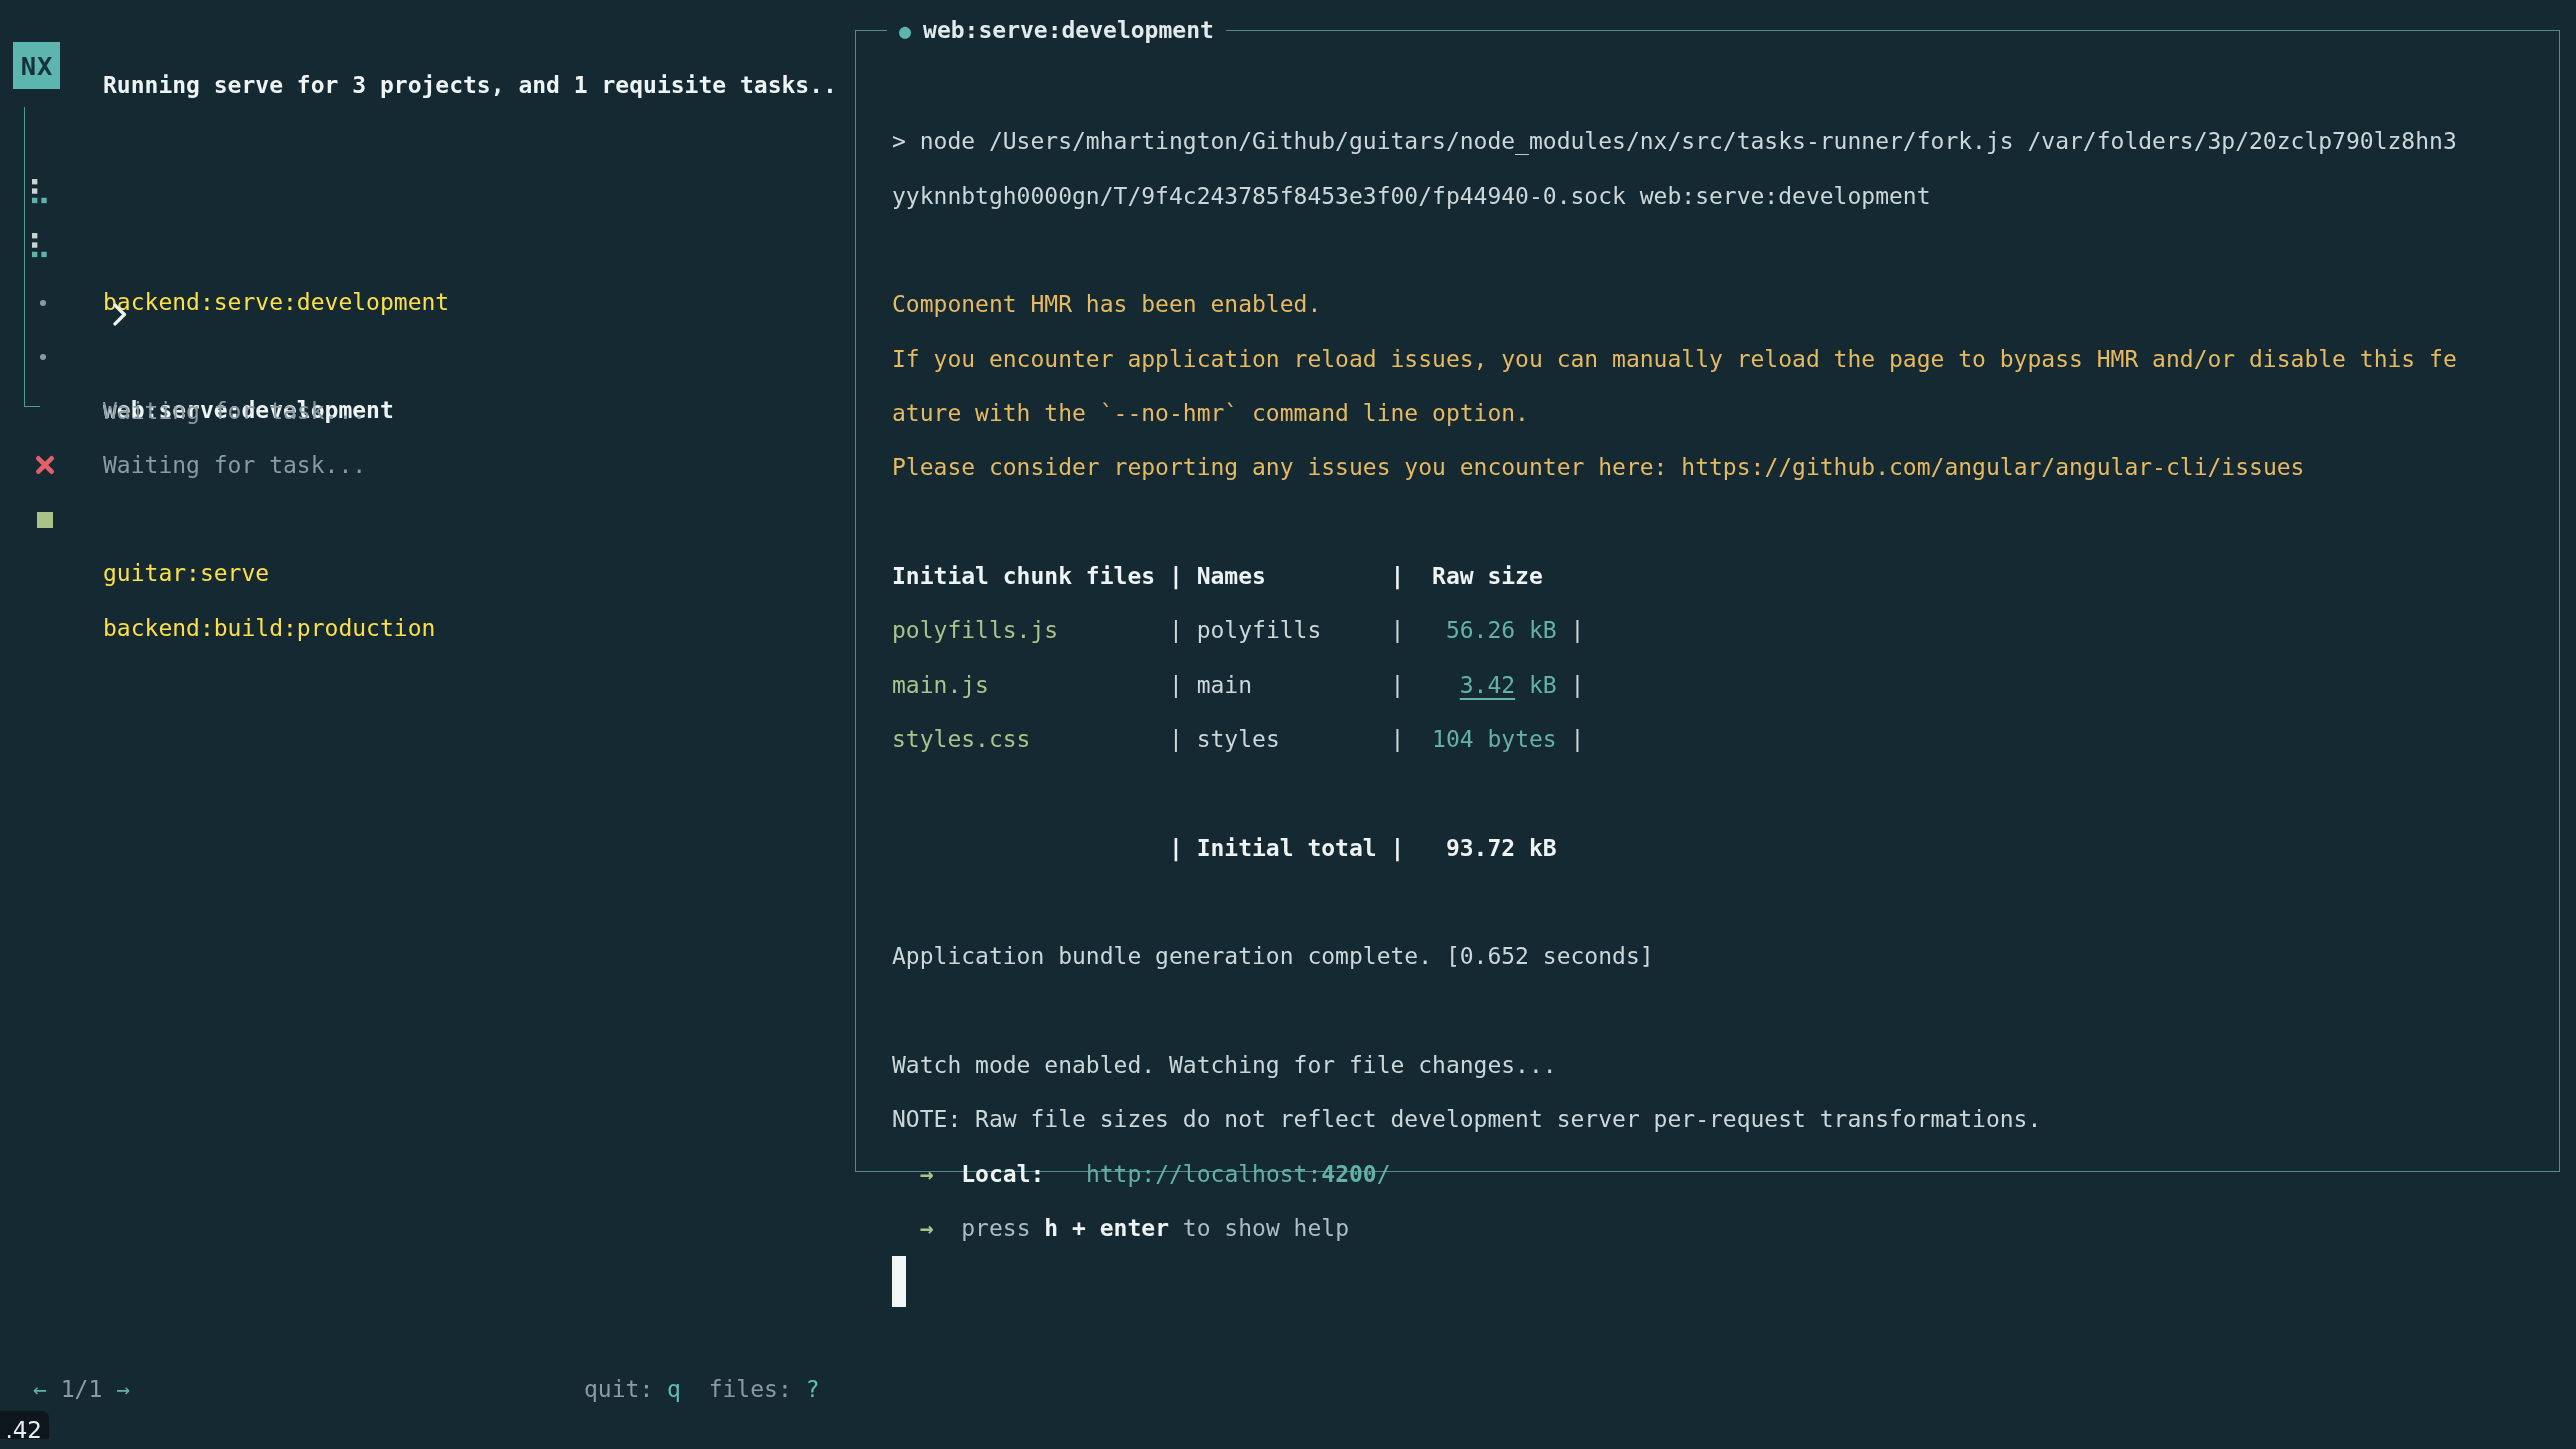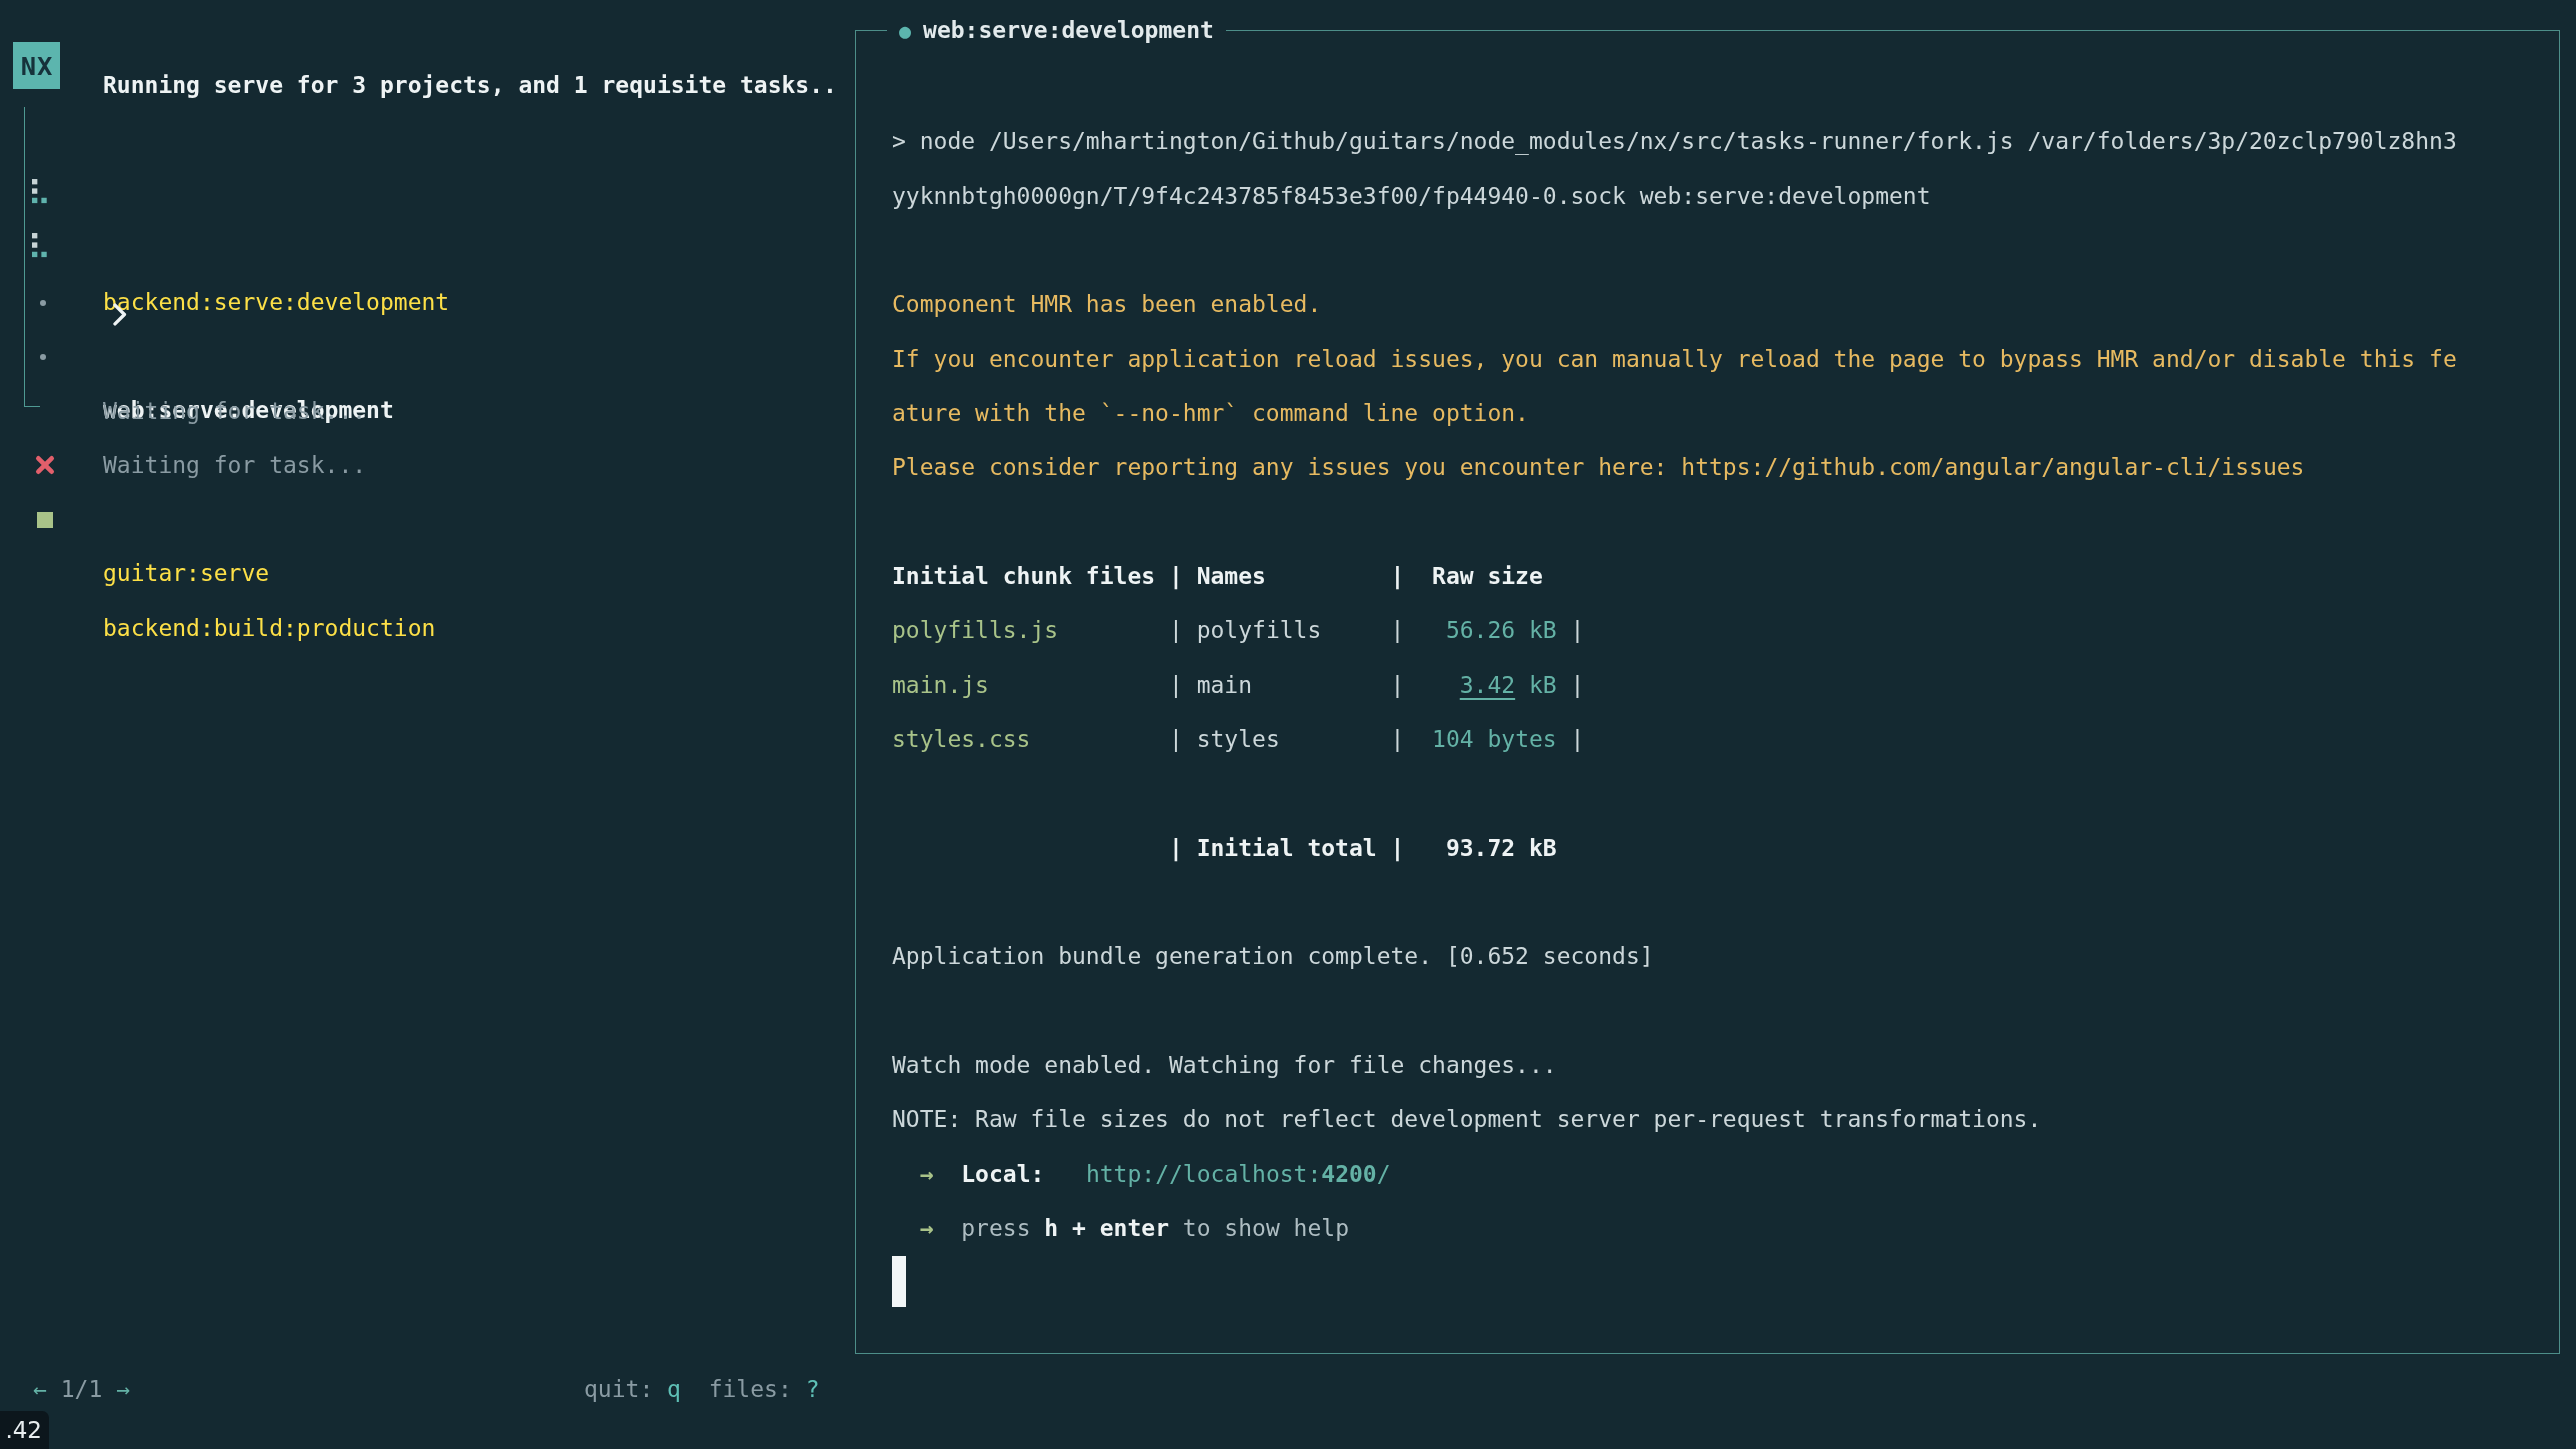--- a/index.html
+++ b/index.html
@@ -46,29 +46,29 @@
   .task-icon{position:absolute;left:32px;top:0;width:27px;height:54px;display:flex;align-items:center;}
   .sel-chevron{position:absolute;left:2.7px;top:16px;}
   .wait-dot{width:6px;height:6px;border-radius:50%;background:#8a9ba3;margin-left:8px;}
   .ok-square{width:16px;height:16px;background:var(--green);margin-left:5.4px;}
 
   .pager{position:absolute;left:33px;top:1362px;height:54px;line-height:54px;white-space:pre;color:var(--dim);}
   .pager .arrow{color:var(--teal);}
   .shortcuts{position:absolute;left:584px;top:1362px;height:54px;line-height:54px;white-space:pre;color:var(--dim);}
   .shortcuts .key{color:var(--teal-bright);}
   .overlay-chip{
-    position:absolute;left:0;top:1411px;min-width:43px;height:38px;
+    position:absolute;left:0;top:1411px;min-width:43px;height:28px;
     background:#0c161c;color:#e8eef0;border-radius:0 6.7px 0 0;
     font-size:23px;line-height:38px;padding:0 6.7px 0 5.4px;
     font-family:"DejaVu Sans","Liberation Sans",sans-serif;
   }
 
   
   .panel{
-    position:absolute;left:855px;top:29.5px;width:1705px;height:1324px;
+    position:absolute;left:855px;top:29.5px;width:1705px;height:1142px;
     border:1.3px solid var(--border);
   }
   .panel-title{
     position:absolute;left:31px;top:-27.5px;height:54px;line-height:54px;
     background:var(--bg);padding:0 12px;white-space:pre;
     color:#e3eaec;font-weight:600;
   }
   .panel-title .dot{color:var(--badge);margin-right:12px;font-size:20px;}
   .term-line{position:absolute;left:36px;height:54px;line-height:54px;white-space:pre;}
   .seg-text{color:var(--fg);}

